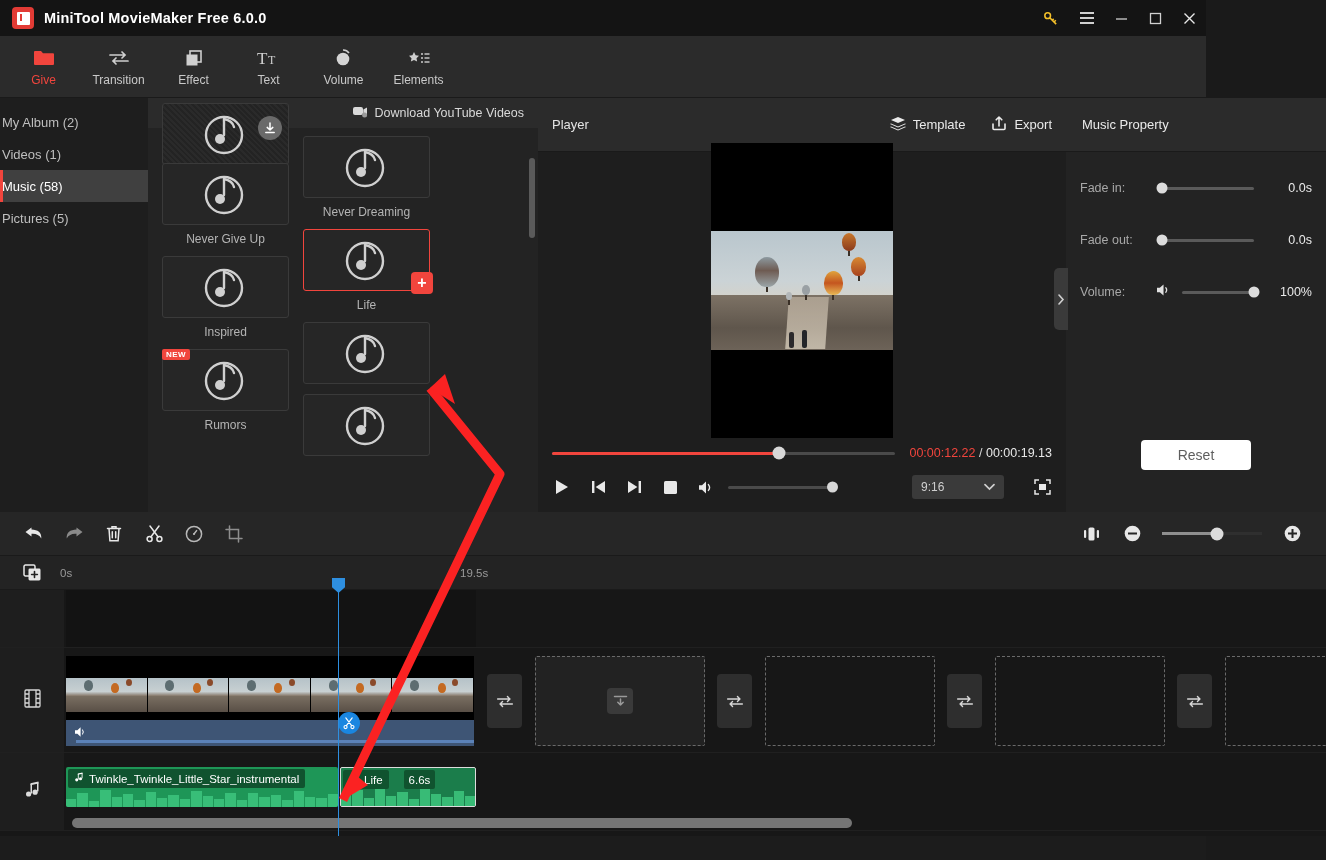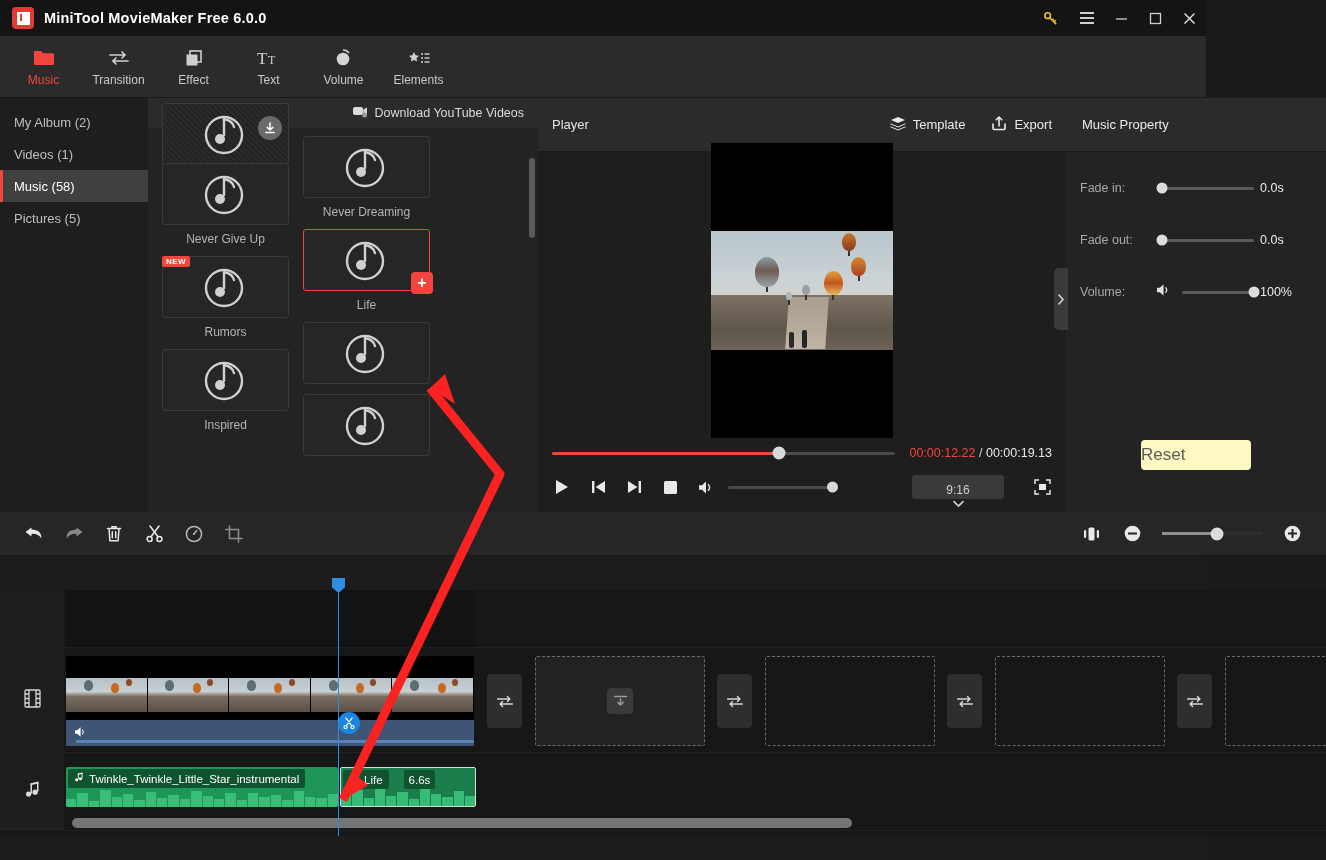--- a/index.html
+++ b/index.html
@@ -26,21 +26,21 @@
     justify-content:center; gap:4px; font-size:12px; color:#c9c9c9; cursor:default;}
   .mt-item .lbl{font-size:12px;}
   .mt-item.active .lbl{ color:#f1453d; }
   .mt-ico{ height:22px; display:flex; align-items:center; justify-content:center;}
 
   
   .body { position:absolute; top:98px; left:0; width:1326px; height:414px; display:flex; }
 
   
   .leftnav { width:148px; background:#1e1e1e; padding-top:8px; flex:0 0 auto;}
-  .nav-item{ height:32px; display:flex; align-items:center; padding-left:14px; font-size:13px;
+  .nav-item{ height:32px; display:flex; align-items:center; padding-left:2px; font-size:13px;
     color:#bfbfbf; position:relative; cursor:default;}
   .nav-item.active{ background:#404040; color:#ffffff;}
   .nav-item.active:before{ content:""; position:absolute; left:0; top:0; width:3px; height:32px; background:#f1453d;}
 
   
   .mediapanel{ width:390px; background:#232323; position:relative; flex:0 0 auto; overflow:hidden;}
   .media-top{ height:30px; background:#2b2b2b; display:flex; align-items:center; justify-content:flex-end;
     padding-right:14px; gap:7px; font-size:12.5px; color:#d9d9d9;}
   .media-grid{ position:absolute; top:30px; left:0; right:0; bottom:0; padding:8px 14px 0 14px;
     display:flex; flex-wrap:wrap; gap:10px 14px; align-content:flex-start;flex-direction:column;}
@@ -86,35 +86,35 @@
   .ptime .cur{ color:#f1453d;}
   .ptime .tot{ color:#e8e8e8;}
   .controls{ position:absolute; left:0; right:0; bottom:8px; height:34px; display:flex;
     align-items:center; padding:0 14px; gap:16px;}
   .cbtn{ width:20px; height:20px; display:flex; align-items:center; justify-content:center; cursor:default;}
   .vol-track{ width:108px; height:3px; background:#4a4a4a; border-radius:2px; position:relative; margin-left:-4px;}
   .vol-knob{ position:absolute; right:-2px; top:50%; transform:translateY(-50%); width:11px;height:11px;
     border-radius:50%; background:#d8d8d8;}
   .c-spacer{flex:1;}
   .ratio{ background:#3a3a3a; border-radius:3px; height:24px; width:92px; display:flex; align-items:center;
-    justify-content:space-between; padding:8px 9px; font-size:12px; color:#cfcfcf; cursor:default;flex-direction:column;}
+    justify-content:space-between; padding:8px 9px; font-size:12px; color:#cfcfcf; cursor:default;}
 
   
   .proppanel{ width:260px; background:#232323; flex:0 0 auto; position:relative;}
   .prop-head{ height:54px; background:#2b2b2b; display:flex; align-items:center; padding:0 16px;
     font-size:13px; color:#eaeaea; border-bottom:1px solid #1a1a1a;}
   .prow{ display:flex; align-items:center; height:32px; margin-top:20px; padding:0 14px; }
   .prow .plabel{ width:76px; font-size:12.5px; color:#a8a8a8;}
-  .prow .pval{ width:52px; text-align:left; font-size:12.5px; color:#eaeaea;}
+  .prow .pval{ width:52px; text-align:right; font-size:12.5px; color:#eaeaea;}
   .slider{ position:relative; flex:1; height:3px; background:#5a5a5a; margin:0 6px; border-radius:2px;}
   .sknob{ position:absolute; top:50%; transform:translate(-50%,-50%); width:11px; height:11px;
     border-radius:50%; background:#dcdcdc; cursor:default;}
   .resetbtn{ position:absolute; left:50%; transform:translateX(-50%); bottom:42px; width:110px; height:30px;
-    background:#fef9c3; border-radius:4px; display:flex; align-items:center; 
-    font-size:17px; color:#5e5e5e; cursor:default;}
+    background:#ffffff; border-radius:4px; display:flex; align-items:center; justify-content:center;
+    font-size:14px; color:#5e5e5e; cursor:default;}
   .collapse{ position:absolute; left:-12px; top:170px; width:14px; height:62px; background:#3a3a3a;
     border-radius:5px 0 0 5px; display:flex; align-items:center; justify-content:center;
     color:#cfcfcf; font-size:11px; cursor:default;}
 
   
   .tl-toolbar{ position:absolute; top:512px; left:0; width:1326px; height:44px; background:#262626;
     display:flex; align-items:center; padding:0 14px; border-bottom:1px solid #1a1a1a;}
   .tt-btn{ width:40px; height:30px; display:flex; align-items:center; justify-content:center; cursor:default;}
   .tt-spacer{flex:1;}
   .zoom-track{ width:100px; height:3px; background:#8f8f8f; position:relative; margin:0 10px;}
@@ -216,21 +216,21 @@
     </div>
   </div>
 
   <div class="maintoolbar">
     <div class="mt-item active">
       <div class="mt-ico">
         <svg width="22" height="18" viewBox="0 0 22 18" fill="#f1453d">
           <path d="M1 3a1 1 0 011-1h6l2 2.2h10a1 1 0 011 1V15a1 1 0 01-1 1H2a1 1 0 01-1-1z"></path>
           </svg>
       </div>
-      <div class="lbl">Music</div>
+      <div class="lbl">Give</div>
     </div>
     <div class="mt-item">
       <div class="mt-ico">
         <svg width="22" height="18" viewBox="0 0 22 18" stroke="#cfcfcf" stroke-width="1.7" fill="none" stroke-linecap="round">
           <path d="M2 6h15m-3-3 3 3-3 3M20 12H5m3-3-3 3 3 3"></path>
           </svg>
       </div>
       <div class="lbl">Transition</div>
     </div>
     <div class="mt-item">
@@ -329,38 +329,38 @@
               <circle cx="26" cy="29" r="18"></circle>
                 <path d="M26 29V13m0 0c6 1 9 4 10 8" stroke-linecap="round"></path>
               <circle cx="22" cy="33" r="5" fill="#d0d0d0" stroke="none"></circle>
               </svg>
           </div>
           <div class="m-label">Never Give Up</div>
         </div>
 
         <div class="m-cell">
           <div class="m-thumb">
+            <svg width="56" height="56" viewBox="0 0 56 56" fill="none" stroke="#d0d0d0" stroke-width="2.4">
+              <circle cx="26" cy="29" r="18"></circle>
+                <path d="M26 29V13m0 0c6 1 9 4 10 8" stroke-linecap="round"></path>
+              <circle cx="22" cy="33" r="5" fill="#d0d0d0" stroke="none"></circle>
+              </svg>
+          </div>
+          <div class="m-label">Inspired</div>
+        </div>
+        <div class="m-cell">
+          <div class="m-thumb">
             <div class="badge-new">NEW</div>
             <svg width="56" height="56" viewBox="0 0 56 56" fill="none" stroke="#d0d0d0" stroke-width="2.4">
               <circle cx="26" cy="29" r="18"></circle>
                 <path d="M26 29V13m0 0c6 1 9 4 10 8" stroke-linecap="round"></path>
               <circle cx="22" cy="33" r="5" fill="#d0d0d0" stroke="none"></circle>
               </svg>
           </div>
           <div class="m-label">Rumors</div>
-        </div>
-        <div class="m-cell">
-          <div class="m-thumb">
-            <svg width="56" height="56" viewBox="0 0 56 56" fill="none" stroke="#d0d0d0" stroke-width="2.4">
-              <circle cx="26" cy="29" r="18"></circle>
-                <path d="M26 29V13m0 0c6 1 9 4 10 8" stroke-linecap="round"></path>
-              <circle cx="22" cy="33" r="5" fill="#d0d0d0" stroke="none"></circle>
-              </svg>
-          </div>
-          <div class="m-label">Inspired</div>
         </div>
 
         <div class="m-cell">
           <div class="m-thumb">
             <svg width="56" height="56" viewBox="0 0 56 56" fill="none" stroke="#d0d0d0" stroke-width="2.4">
               <circle cx="26" cy="29" r="18"></circle>
                 <path d="M26 29V13m0 0c6 1 9 4 10 8" stroke-linecap="round"></path>
               <circle cx="22" cy="33" r="5" fill="#d0d0d0" stroke="none"></circle>
               </svg>
           </div>
@@ -603,20 +603,31 @@
     </div>
     <div class="tt-btn">
       <svg width="17" height="17" viewBox="0 0 17 17" fill="#e8e8e8">
         <circle cx="8.5" cy="8.5" r="7.8"></circle>
           <rect x="4" y="7.5" width="9" height="2" fill="#262626"></rect>
         <rect x="7.5" y="4" width="2" height="9" fill="#262626"></rect>
         </svg>
       </div>
   </div>
 
+  <div class="ruler">
+    <div class="addbtn">
+      <svg width="19" height="18" viewBox="0 0 19 18" fill="none" stroke="#e8e8e8" stroke-width="1.5">
+        <rect x="1" y="1" width="11" height="11" rx="1.4"></rect>
+        <rect x="5.5" y="4.5" width="12" height="12" rx="1.4" fill="#e8e8e8" stroke="none"></rect>
+        <path d="M11.5 10.5h0M11.5 7.6v5.8M8.6 10.5h5.8" stroke="#232323" stroke-width="1.6" stroke-linecap="round"></path>
+        </svg>
+    </div>
+    <div class="tick" style="left:60px;">0s</div>
+    <div class="tick" style="left:460px;">19.5s</div>
+  </div>
 
   <div class="tracks">
 
     <div class="track tr-text">
       <div class="thead"></div>
       <div class="tbody">
         <div style="position:absolute;left:2px;top:0;width:410px;height:100%;background:#131313;"></div>
       </div>
     </div>
 

